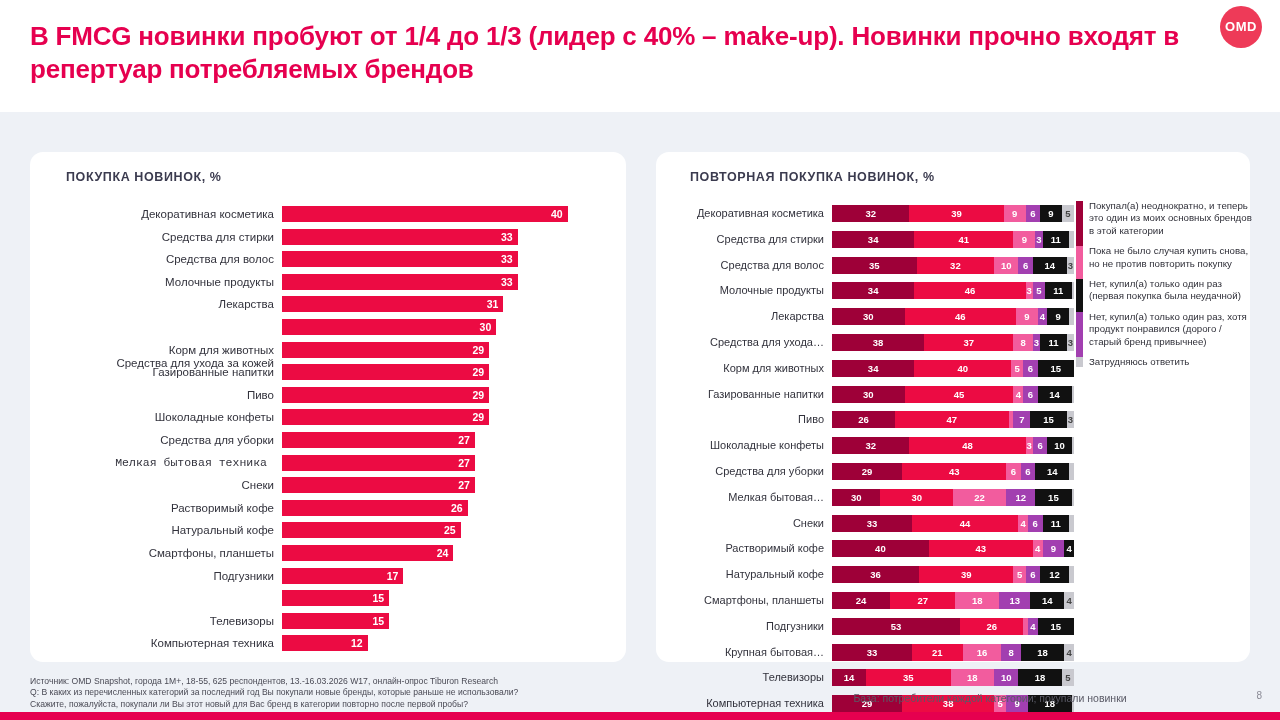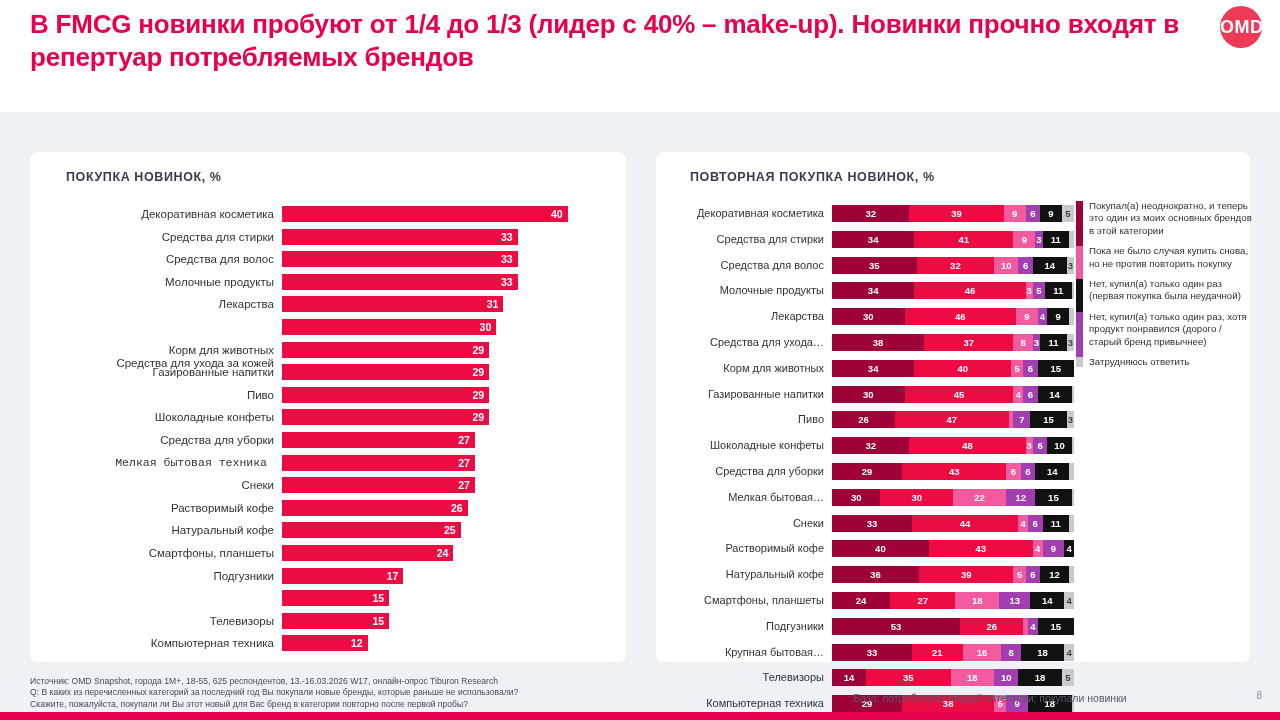--- a/index.html
+++ b/index.html
@@ -9,37 +9,37 @@
     background: #ffffff;
     font-family: "Liberation Sans", sans-serif;
     overflow: hidden;
   }
   
   #header {
     position: absolute; left: 0; top: 0; width: 1280px; height: 112px;
     background: #ffffff;
   }
   #title {
-    position: absolute; left: 30px; top: 8px; width: 1150px;
+    position: absolute; left: 30px; top: 20px; width: 1150px;
     font-size: 26px; font-weight: bold; color: #e6004f; line-height: 1.25;
     letter-spacing: -0.2px;
   }
   #logo {
     position: absolute; right: 18px; top: 6px; width: 42px; height: 42px;
     border-radius: 50%; background: #ee3a58; color: #fff;
-    font-size: 18px; font-weight: bold; text-align: center; line-height: 42px;
+    font-size: 13px; font-weight: bold; text-align: center; line-height: 42px;
     letter-spacing: 0.5px;
   }
   #bg-lower {
     position: absolute; left: 0; top: 112px; width: 1280px; height: 608px;
     background: #eef1f6;
   }
   
   .panel {
-    position: absolute; background: #ffffff; border-radius: 8px;
+    position: absolute; background: #ffffff; border-radius: 13px;
   }
   #panel-left  { left: 30px;  top: 152px; width: 596px; height: 510px; }
   #panel-right { left: 656px; top: 152px; width: 594px; height: 510px; }
   .panel-title {
     position: absolute; top: 18px; font-size: 12.5px; font-weight: bold;
     color: #3b3b4f; letter-spacing: 0.6px;
   }
   #panel-left  .panel-title { left: 36px; }
   #panel-right .panel-title { left: 34px; }
 

